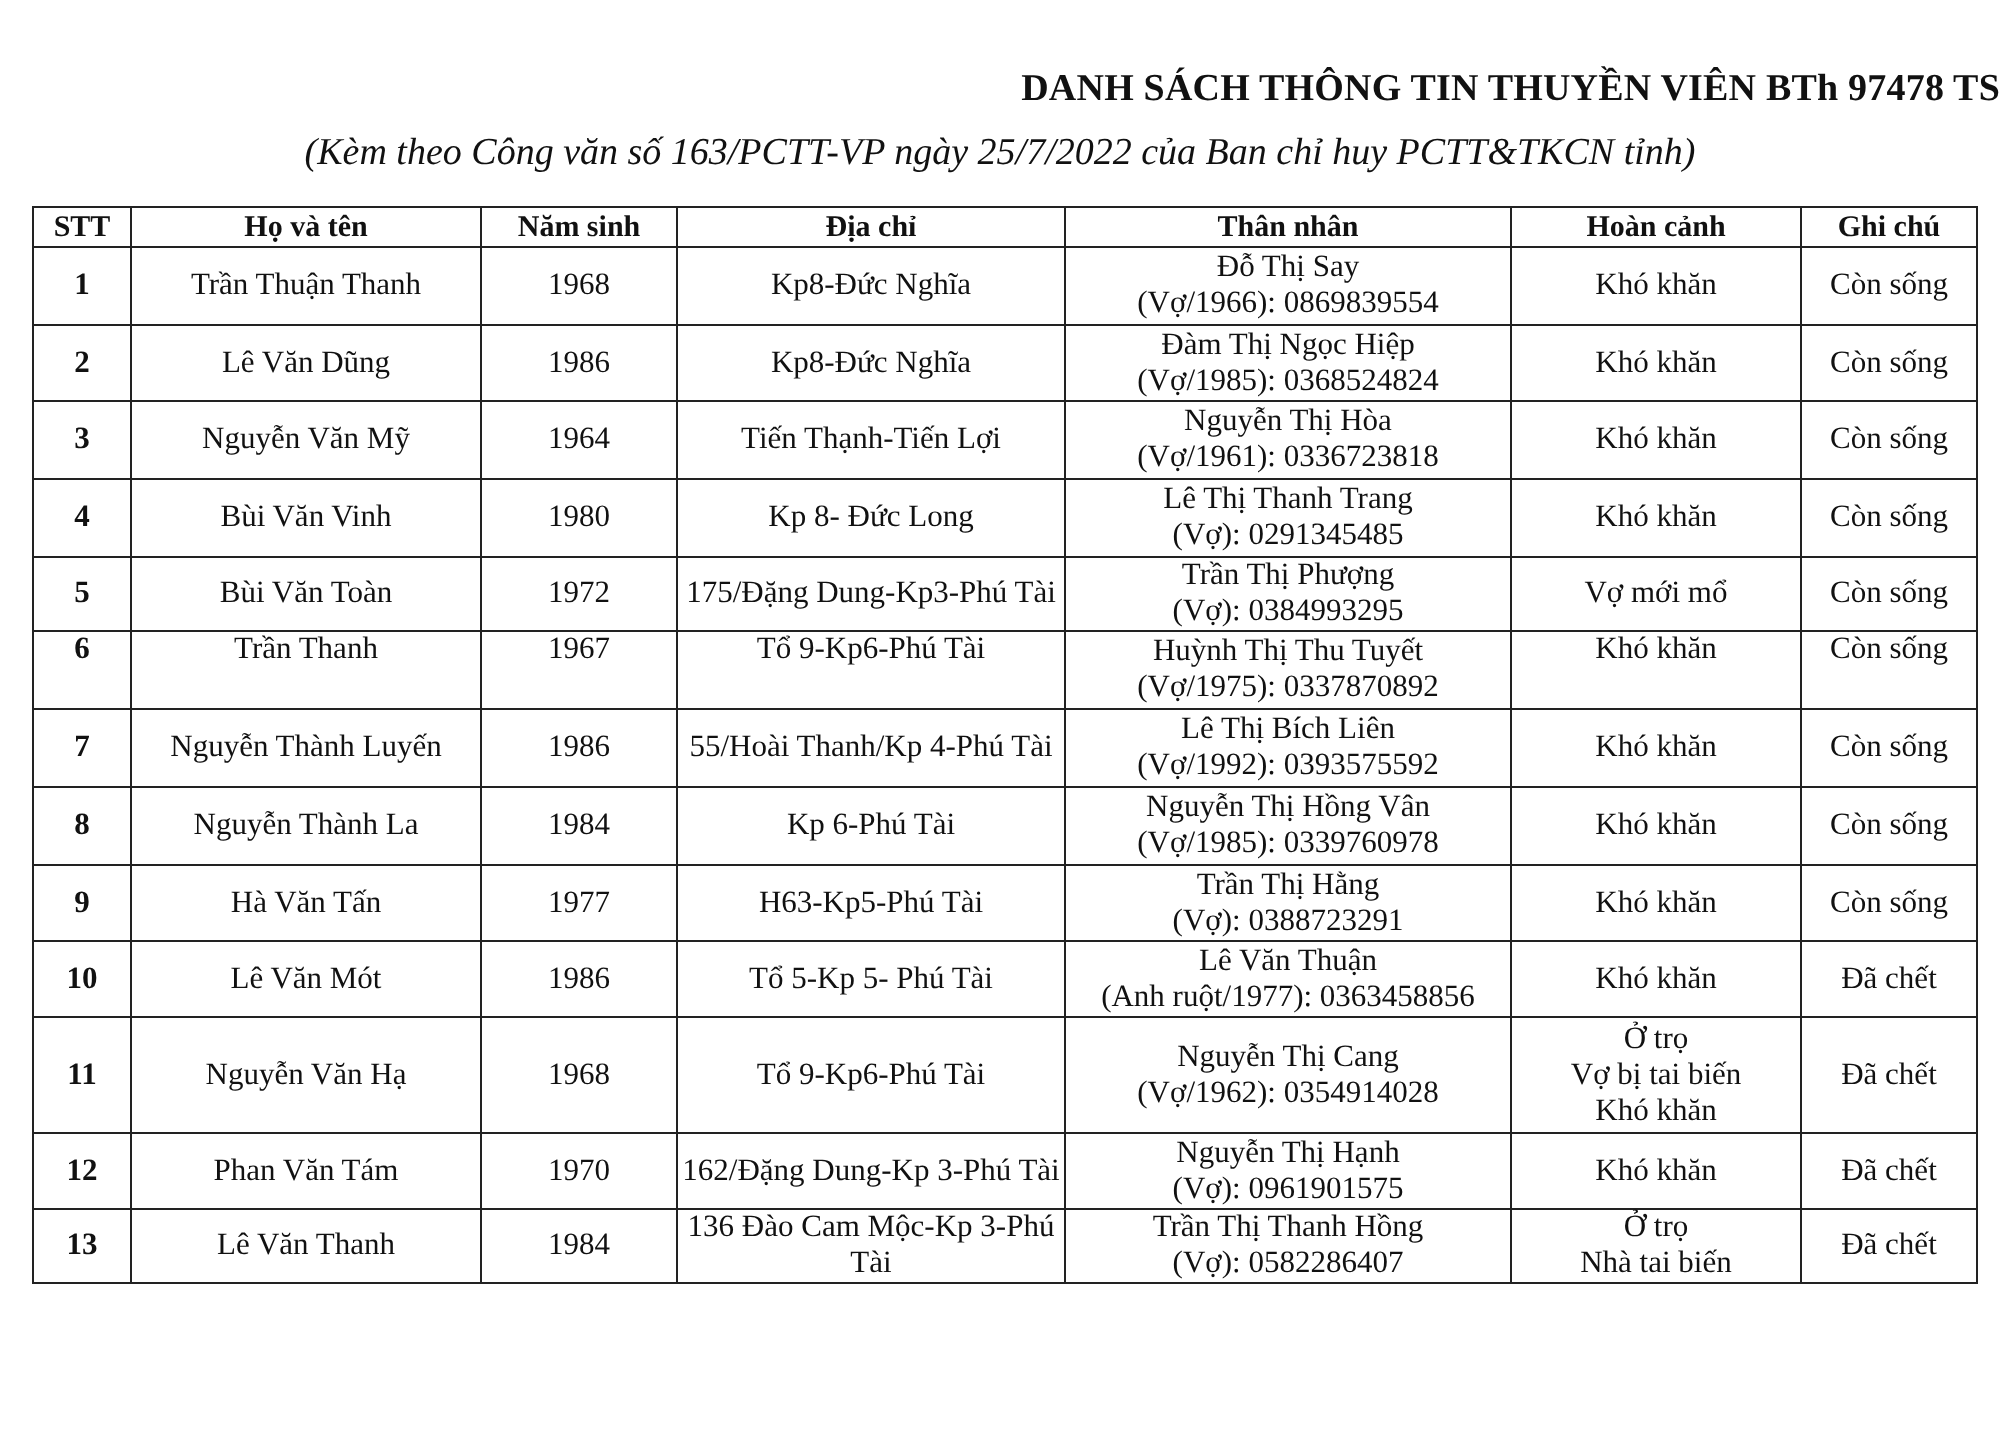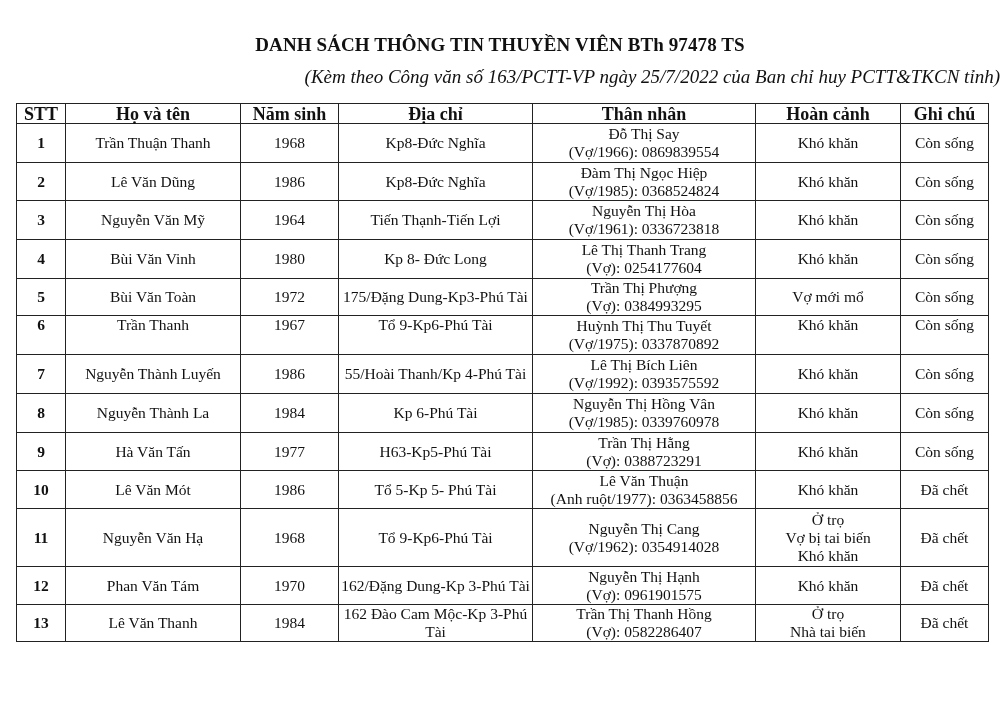--- a/index.html
+++ b/index.html
@@ -1,26 +1,26 @@
 <!DOCTYPE html>
 <html><head>
 <meta charset="utf-8">
 <style>
   html, body { margin: 0; padding: 0; background: #ffffff; }
   body { width: 1000px; height: 726px; position: relative; overflow: hidden;
          font-family: "Liberation Serif", "DejaVu Serif", serif; color: #111; }
-  .title { position: absolute; top: 34px; left: 0; width: 1000px; text-align: center;
+  .title { position: absolute; top: 34px; left: 0; width: 1000px; text-align: right;
            font-weight: bold; font-size: 19px; letter-spacing: 0.1px; }
-  .subtitle { position: absolute; top: 66px; left: 0; width: 1000px; text-align: right;
+  .subtitle { position: absolute; top: 66px; left: 0; width: 1000px; text-align: center;
               font-style: italic; font-size: 19px; }
   table { position: absolute; top: 103px; left: 16px; width: 972px; border-collapse: collapse;
           table-layout: fixed; font-size: 15.5px; }
   th, td { border: 1.5px solid #222; text-align: center; vertical-align: middle; padding: 0 2px;
            line-height: 18px; }
-  th { font-weight: bold; height: 19px; font-size: 18px; }
+  th { font-weight: bold; height: 19px; font-size: 15px; }
   td.stt { font-weight: bold; }
   td.top { vertical-align: top; }
   .line { display: block; }
 </style>
 </head>
 <body>
 
 <div class="title">DANH SÁCH THÔNG TIN THUYỀN VIÊN BTh 97478 TS</div>
 <div class="subtitle">(Kèm theo Công văn số 163/PCTT-VP ngày 25/7/2022 của Ban chỉ huy PCTT&amp;TKCN tỉnh)</div>
 
@@ -88,21 +88,21 @@
         </td>
         <td class="">Còn sống</td>
       </tr>
       <tr style="height: 39px;">
         <td class="stt">4</td>
         <td class="">Bùi Văn Vinh</td>
         <td class="">1980</td>
         <td class="">Kp 8- Đức Long</td>
         <td>
           <span class="line">Lê Thị Thanh Trang</span>
-          <span class="line">(Vợ): 0254177604</span>
+          <span class="line">(Vợ): 0291345485</span>
         </td>
         <td class="">
           <span class="line">Khó khăn</span>
         </td>
         <td class="">Còn sống</td>
       </tr>
       <tr style="height: 37px;">
         <td class="stt">5</td>
         <td class="">Bùi Văn Toàn</td>
         <td class="">1972</td>
@@ -213,21 +213,21 @@
         </td>
         <td class="">
           <span class="line">Khó khăn</span>
         </td>
         <td class="">Đã chết</td>
       </tr>
       <tr style="height: 29px;">
         <td class="stt">13</td>
         <td class="">Lê Văn Thanh</td>
         <td class="">1984</td>
-        <td class="">162 Đào Cam Mộc-Kp 3-Phú Tài</td>
+        <td class="">136 Đào Cam Mộc-Kp 3-Phú Tài</td>
         <td>
           <span class="line">Trần Thị Thanh Hồng</span>
           <span class="line">(Vợ): 0582286407</span>
         </td>
         <td class="">
           <span class="line">Ở trọ</span>
           <span class="line">Nhà tai biến</span>
         </td>
         <td class="">Đã chết</td>
       </tr>

